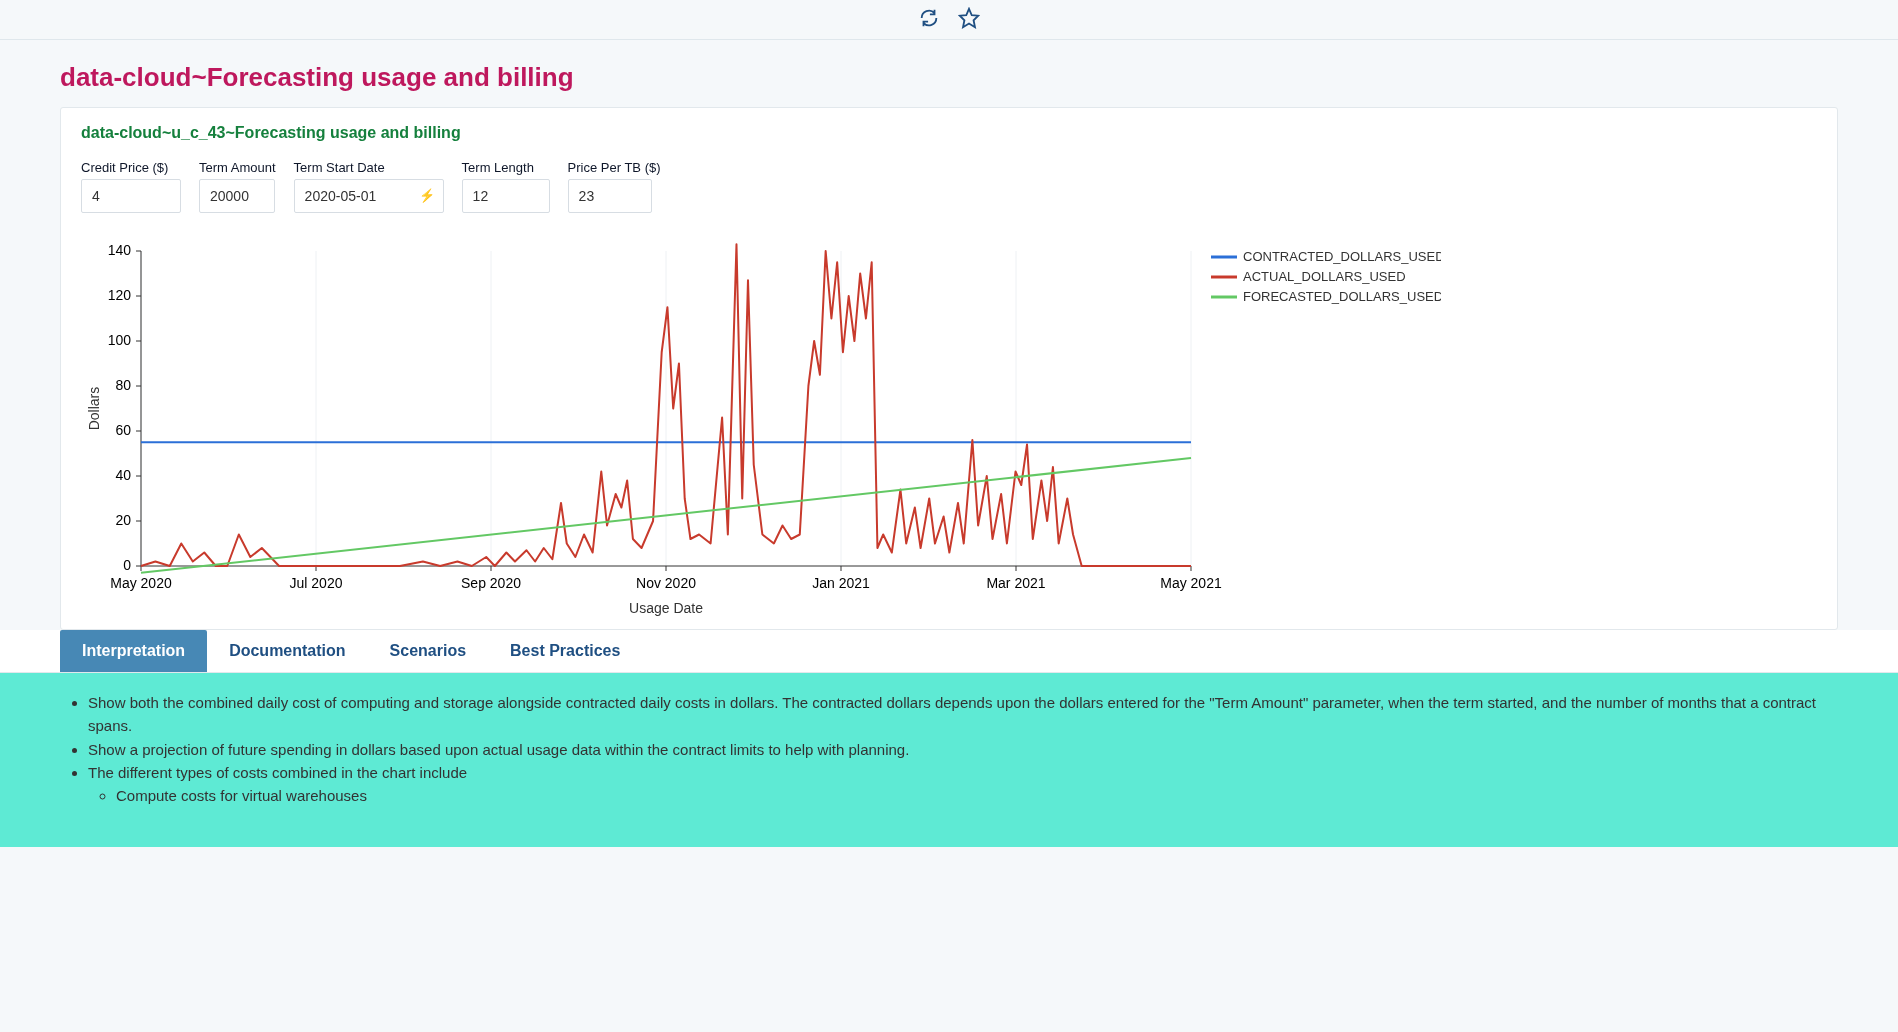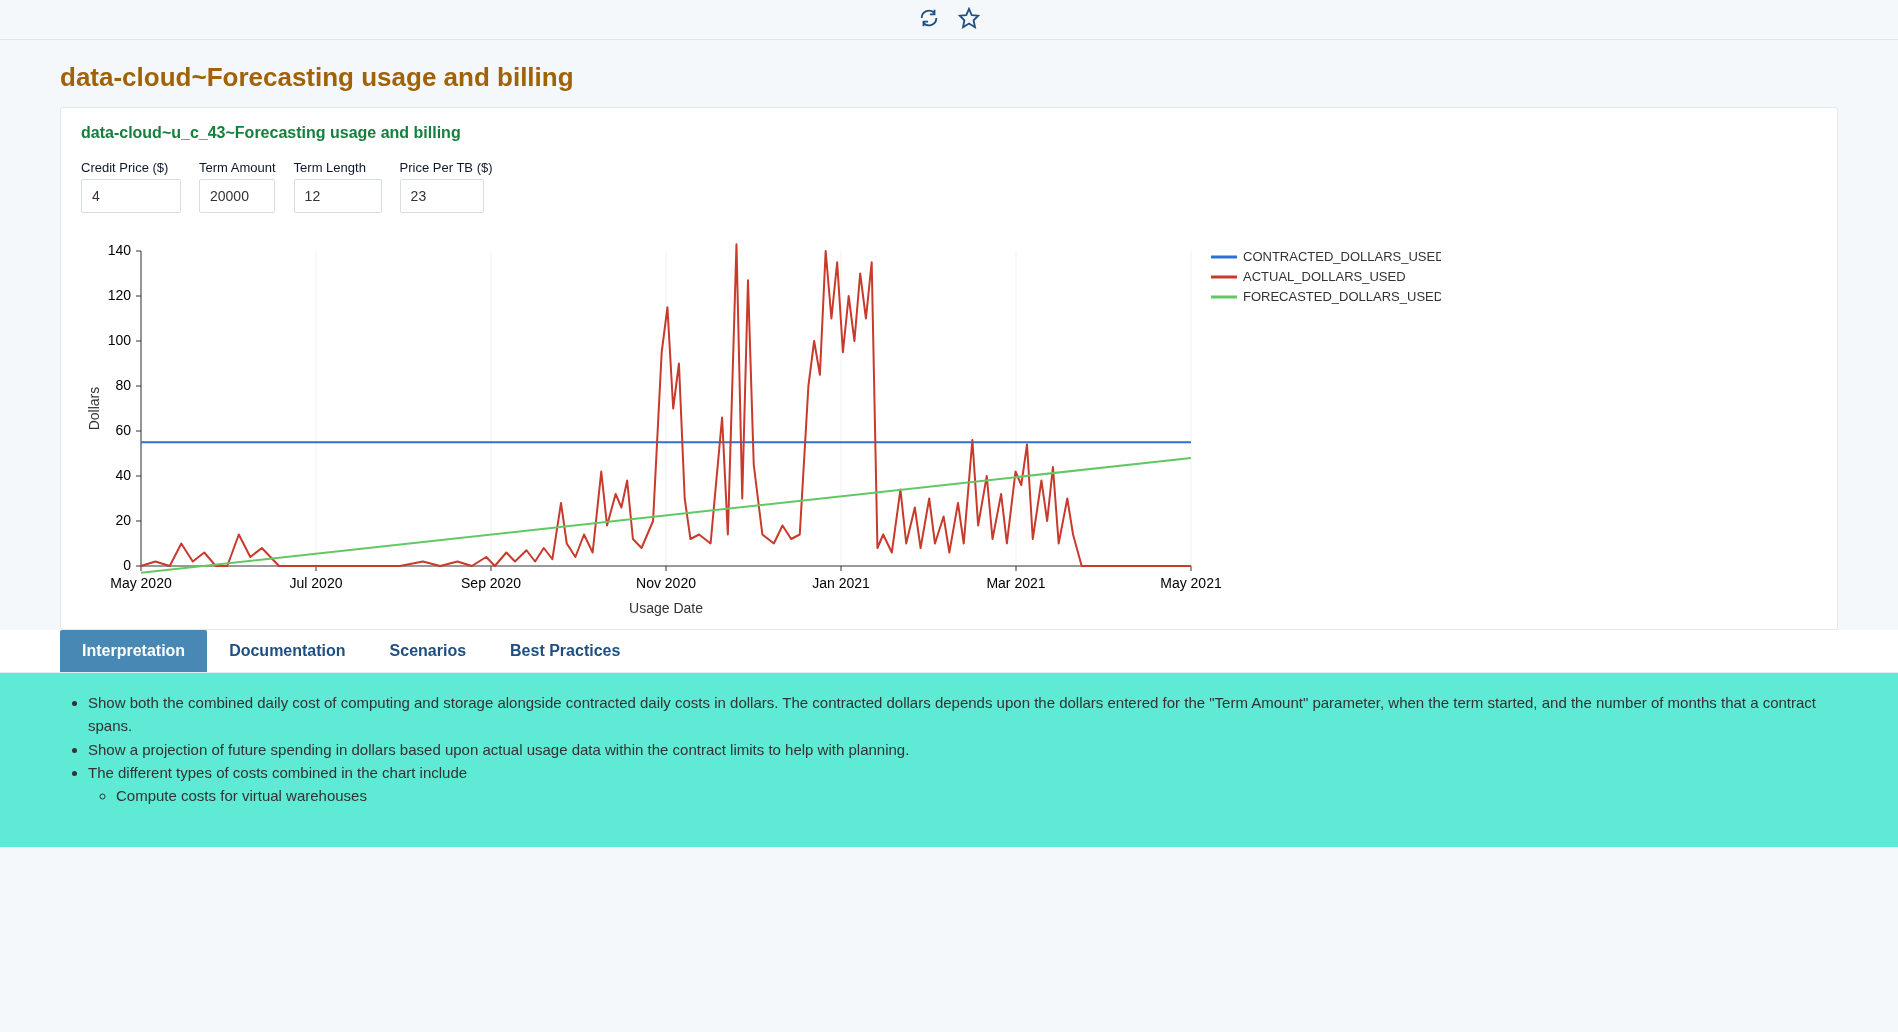--- a/index.html
+++ b/index.html
@@ -18,21 +18,21 @@
     border-bottom: 1px solid #dfe7ec;
     background: #f5f8fa;
   }
   .topbar svg { width: 22px; height: 22px; fill: none; stroke: #1f4f82; stroke-width: 2; cursor: pointer; }
   .page-container {
     padding: 16px 60px 0 60px;
   }
   .page-title {
     font-size: 26px;
     font-weight: 600;
-    color: #a16207;
+    color: #be185d;
     margin: 6px 0 14px 0;
   }
   .card {
     background: #fff;
     border: 1px solid #e2e8ec;
     border-radius: 3px;
     padding: 16px 20px 8px 20px;
   }
   .sub-title {
     font-size: 16px;
@@ -134,20 +134,25 @@
     <div class="sub-title">data-cloud~u_c_43~Forecasting usage and billing</div>
 
     <div class="param-row">
       <div class="param">
         <span class="param-label">Credit Price ($)</span>
         <input class="param-input" style="width: 100px;" value="4">
       </div>
       <div class="param">
         <span class="param-label">Term Amount</span>
         <input class="param-input" style="width: 76px;" value="20000">
+      </div>
+      <div class="param date-group">
+        <span class="param-label">Term Start Date</span>
+        <input class="param-input" style="width: 150px; padding-right: 26px;" value="2020-05-01">
+        <span class="bolt">⚡</span>
       </div>
       <div class="param">
         <span class="param-label">Term Length</span>
         <input class="param-input" style="width: 88px;" value="12">
       </div>
       <div class="param">
         <span class="param-label">Price Per TB ($)</span>
         <input class="param-input" style="width: 84px;" value="23">
       </div>
     </div>

